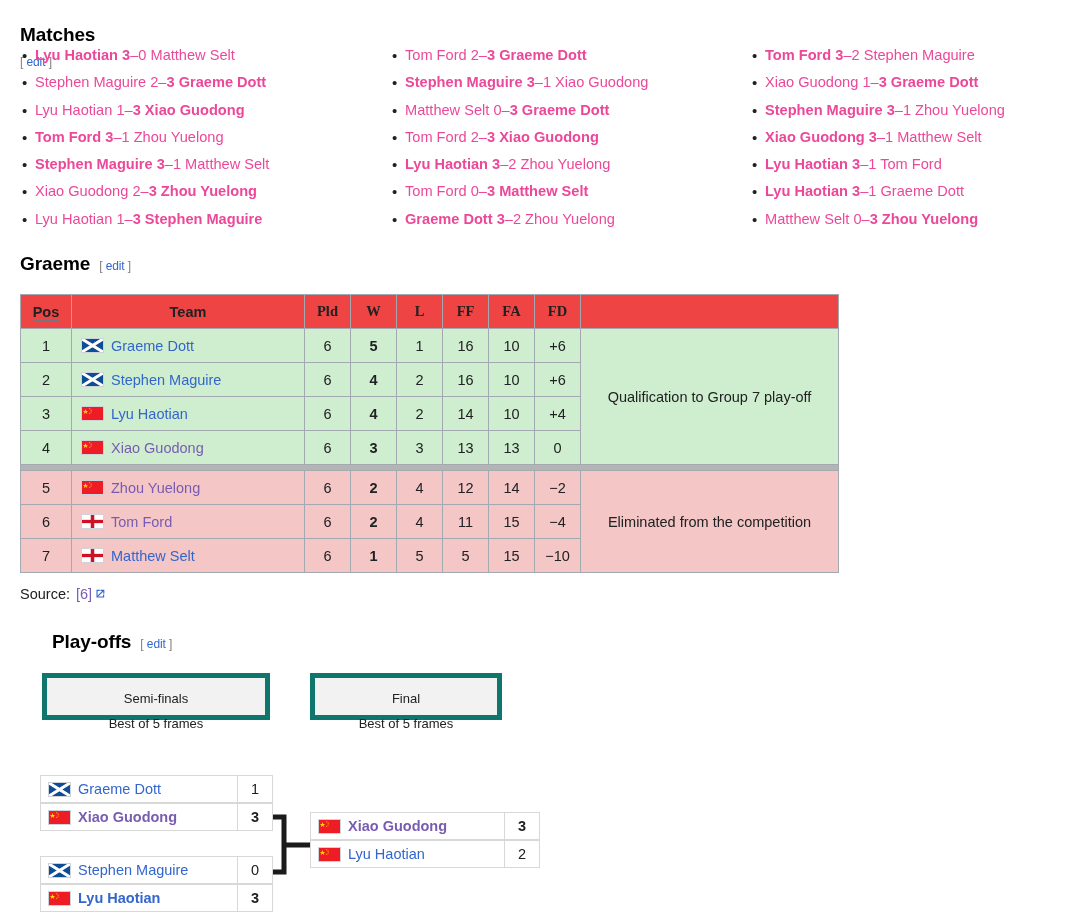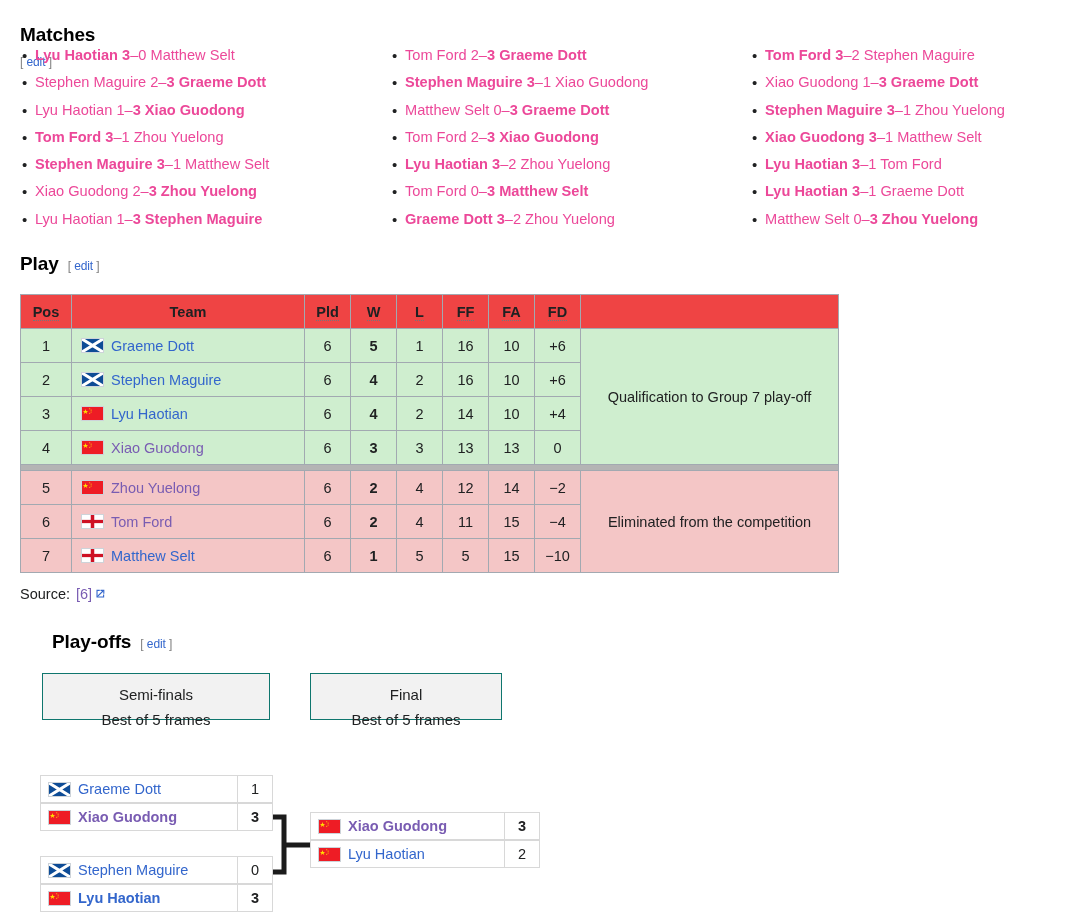--- a/index.html
+++ b/index.html
@@ -68,21 +68,21 @@
     vertical-align:middle;
     font-weight:normal;
   }
   .wt thead th{
     background:#ef4444;
     font-weight:bold;
     color:#202122;
   }
   .wt .col-pos{width:50px;}
   .wt .col-team{width:232px;}
-  .wt .col-n{width:45px;}
+  .wt .col-n{width:45px;font-family:Liberation Serif, serif;}
   .wt .col-q{width:257px;}
   .abbr{
     border-bottom:1px dotted #72777d;
     cursor:help;
   }
   td.team{
     text-align:left;
     padding-left:9px;
   }
   .teamwrap{display:flex;align-items:center;gap:7px;}
@@ -111,24 +111,24 @@
   }
   #source-line a{color:#795cb2;text-decoration:none;}
   .extico{display:inline-block;margin-left:2px;}
 
   
   #playoffs-heading{position:absolute;left:20px;top:631px;margin-left:32px;}
 
   .round-head{
     position:absolute;
     box-sizing:border-box;
-    border:1px solid #0f766e;
+    border:5px solid #0f766e;
     background:#f2f2f2;
     text-align:center;
-    font-size:15px;
+    font-size:13px;
     color:#202122;
     padding-top:8px;
     line-height:25px;
     height:47px;
   }
   #round-semis{left:42px;top:673px;width:228px;}
   #round-final{left:310px;top:673px;width:192px;}
 
   
   .bracket{position:absolute;left:0;top:0;width:1080px;height:924px;pointer-events:none;}
@@ -202,21 +202,21 @@
           <li><b>Stephen Maguire</b> <span class="dash"><b>3</b>–1</span> <span>Zhou Yuelong</span></li>
           <li><b>Xiao Guodong</b> <span class="dash"><b>3</b>–1</span> <span>Matthew Selt</span></li>
           <li><b>Lyu Haotian</b> <span class="dash"><b>3</b>–1</span> <span>Tom Ford</span></li>
           <li><b>Lyu Haotian</b> <span class="dash"><b>3</b>–1</span> <span>Graeme Dott</span></li>
           <li><span>Matthew Selt</span> <span class="dash">0–<b>3</b></span> <b>Zhou Yuelong</b></li>
         </ul>
     </div>
   </div>
 
   <div class="heading" id="table-heading">
-    <span>Play</span>
+    <span>Graeme</span>
     <span class="editsec"><span class="brk">[&nbsp;</span><a href="#">edit</a><span class="brk">&nbsp;]</span></span>
   </div>
 
   <table class="wt">
     <thead>
       <tr>
         <th class="col-pos"><span class="abbr">Pos</span></th>
         <th class="col-team"><span>Team</span></th>
         <th class="col-n"><span class="abbr">Pld</span></th>
         <th class="col-n"><span class="abbr">W</span></th>

